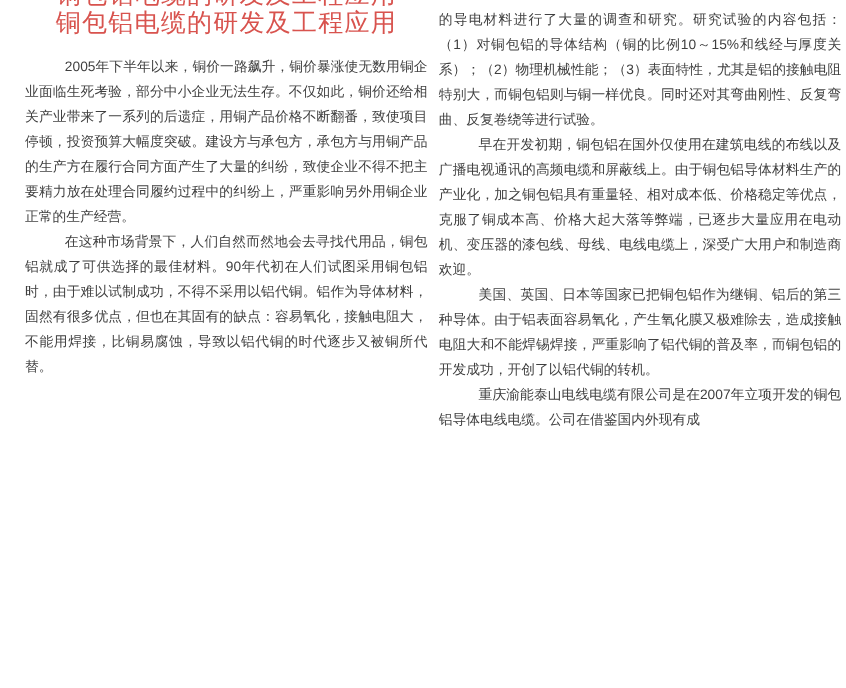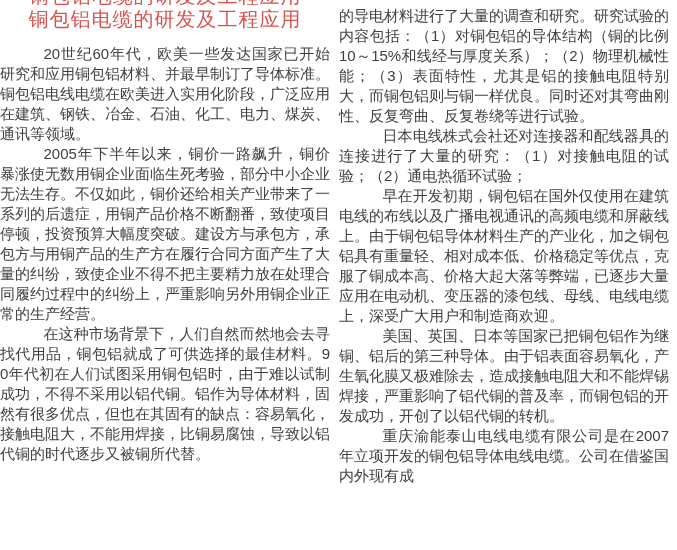--- a/index.html
+++ b/index.html
@@ -8,21 +8,21 @@
     background: #ffffff;
   }
   .page {
     position: relative;
     width: 677px;
     height: 550px;
     background: #ffffff;
     overflow: hidden;
     box-sizing: border-box;
     display: flex;
-    padding: 0 4px 0 0;
+    padding: 0 4px 0 20px;
     gap: 9px;
     font-family: "Liberation Sans", "DejaVu Sans", sans-serif;
   }
   .column {
     width: 330px;
     box-sizing: border-box;
   }
   .column-right {
     padding-top: 6px;
   }
@@ -51,21 +51,21 @@
     color: var(--title-color, #d8534e);
   }
   .paras {
     margin-top: 13px;
   }
   .column-right .paras {
     margin-top: 0;
   }
   p.para {
     margin: 0;
-    font-size: 15px;
+    font-size: 11px;
     line-height: 20px;
     color: #3f3f3f;
     text-align: justify;
     text-justify: inter-ideograph;
     text-indent: 2.9em;
     word-break: break-all;
   }
   p.para.no-indent {
     text-indent: 0;
   }
@@ -74,29 +74,27 @@
 <body>
 
 <div class="page">
 
   <div class="column column-left">
     <div class="clipped-top">
       <span class="clip-inner">铜包铝电缆的研发及工程应用</span>
     </div>
     <h1 class="doc-title">铜包铝电缆的研发及工程应用</h1>
     <div class="paras">
-        <p class="para">20世纪60年代，欧美一些发达国家已开始研究和应用铜包铝材料、并最早制订了导体标准。铜包铝电线电缆在欧美进入实用化阶段，广泛应用在建筑、钢铁、冶金、石油、化工、电力、煤炭、通讯等领域。</p>
         <p class="para">2005年下半年以来，铜价一路飙升，铜价暴涨使无数用铜企业面临生死考验，部分中小企业无法生存。不仅如此，铜价还给相关产业带来了一系列的后遗症，用铜产品价格不断翻番，致使项目停顿，投资预算大幅度突破。建设方与承包方，承包方与用铜产品的生产方在履行合同方面产生了大量的纠纷，致使企业不得不把主要精力放在处理合同履约过程中的纠纷上，严重影响另外用铜企业正常的生产经营。</p>
         <p class="para">在这种市场背景下，人们自然而然地会去寻找代用品，铜包铝就成了可供选择的最佳材料。90年代初在人们试图采用铜包铝时，由于难以试制成功，不得不采用以铝代铜。铝作为导体材料，固然有很多优点，但也在其固有的缺点：容易氧化，接触电阻大，不能用焊接，比铜易腐蚀，导致以铝代铜的时代逐步又被铜所代替。</p>
       </div>
   </div>
 
   <div class="column column-right">
     <div class="paras">
         <p class="para no-indent">的导电材料进行了大量的调查和研究。研究试验的内容包括：（1）对铜包铝的导体结构（铜的比例10～15%和线经与厚度关系）；（2）物理机械性能；（3）表面特性，尤其是铝的接触电阻特别大，而铜包铝则与铜一样优良。同时还对其弯曲刚性、反复弯曲、反复卷绕等进行试验。</p>
-        <p class="para">日本电线株式会社还对连接器和配线器具的连接进行了大量的研究：（1）对接触电阻的试验；（2）通电热循环试验；</p>
         <p class="para">早在开发初期，铜包铝在国外仅使用在建筑电线的布线以及广播电视通讯的高频电缆和屏蔽线上。由于铜包铝导体材料生产的产业化，加之铜包铝具有重量轻、相对成本低、价格稳定等优点，克服了铜成本高、价格大起大落等弊端，已逐步大量应用在电动机、变压器的漆包线、母线、电线电缆上，深受广大用户和制造商欢迎。</p>
         <p class="para">美国、英国、日本等国家已把铜包铝作为继铜、铝后的第三种导体。由于铝表面容易氧化，产生氧化膜又极难除去，造成接触电阻大和不能焊锡焊接，严重影响了铝代铜的普及率，而铜包铝的开发成功，开创了以铝代铜的转机。</p>
         <p class="para">重庆渝能泰山电线电缆有限公司是在2007年立项开发的铜包铝导体电线电缆。公司在借鉴国内外现有成</p>
       </div>
   </div>
 
 </div>
 
 </body></html>

